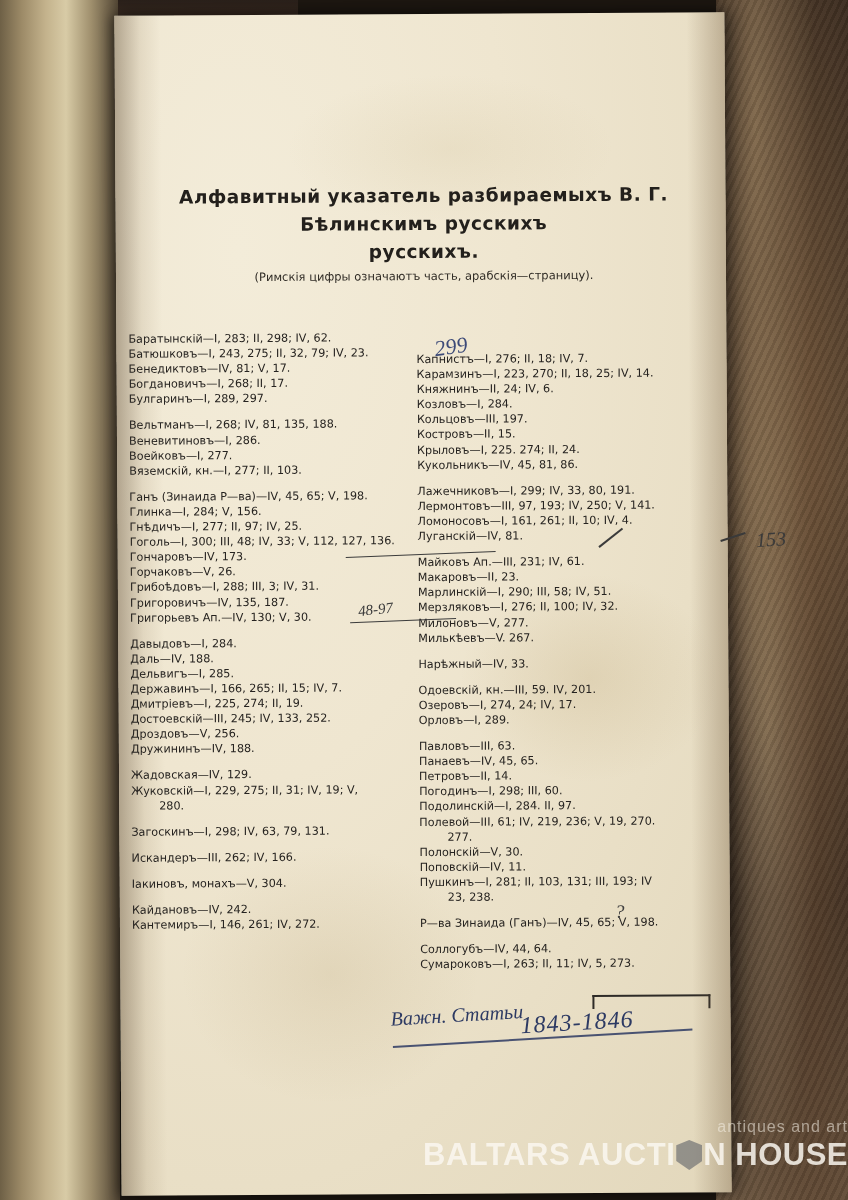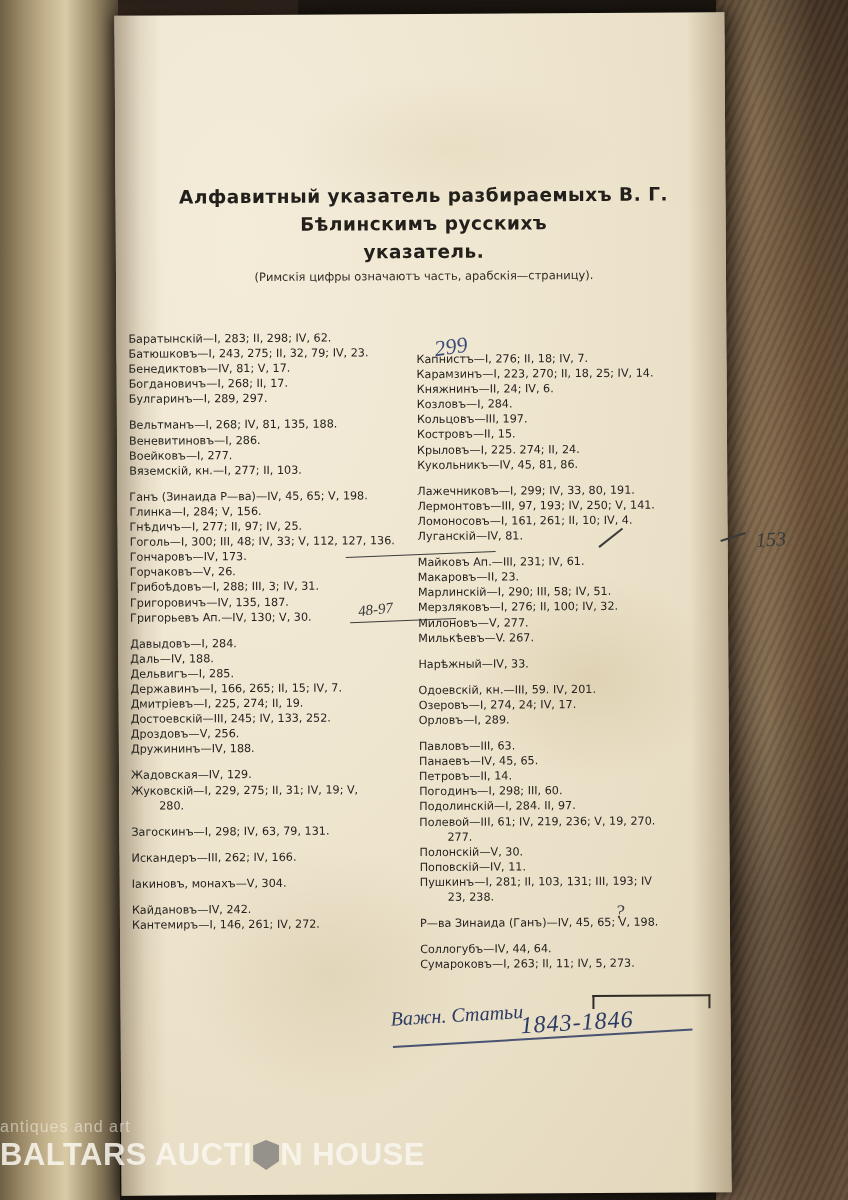--- a/index.html
+++ b/index.html
@@ -79,21 +79,21 @@
   .u3{position:absolute;left:272px;top:1024px;width:300px;height:2px;background:#2d3a63;transform:rotate(-3deg);opacity:.85;}
   .box1{position:absolute;left:472px;top:982px;width:118px;height:2px;background:#2e2b27;}
   .box2{position:absolute;left:472px;top:982px;width:2px;height:14px;background:#2e2b27;}
   .box3{position:absolute;left:588px;top:982px;width:2px;height:14px;background:#2e2b27;}
   .mark153{position:absolute;left:756px;top:528px;color:#3a3a3a;font-family:"Liberation Serif",serif;
            font-style:italic;font-size:20px;transform:rotate(-4deg);}
   .diag{position:absolute;left:720px;top:536px;width:26px;height:2px;background:#3a3a3a;transform:rotate(-18deg);}
   .slash{position:absolute;left:478px;top:524px;width:30px;height:1.5px;background:#3b3b3b;transform:rotate(-38deg);}
 
   
-  .wm{position:absolute;left:0;bottom:28px;width:848px;text-align:left;pointer-events:none;}
+  .wm{position:absolute;left:0;bottom:28px;width:848px;text-align:right;pointer-events:none;}
   .wm .small{font-family:"Liberation Sans",sans-serif;font-size:16px;color:rgba(245,240,230,.55);letter-spacing:1px;}
   .wm .big{font-family:"Liberation Sans",sans-serif;font-weight:700;font-size:31px;
            color:rgba(250,247,240,.85);letter-spacing:.5px;line-height:1.1;margin-top:2px;}
   .wm .badge{display:inline-block;width:26px;height:30px;margin:0 1px -5px 1px;
      background:rgba(120,120,120,.75);
      clip-path:polygon(50% 0%, 100% 18%, 100% 70%, 50% 100%, 0% 70%, 0% 18%);}
 </style>
 </head>
 <body>
 
@@ -103,21 +103,21 @@
   <div class="marble-right"></div>
 
   <div class="page">
     <div class="stain s1"></div>
     <div class="stain s2"></div>
     <div class="stain s3"></div>
 
     <div class="content">
       <h1 class="title">
         <span>Алфавитный указатель разбираемыхъ В. Г. Бѣлинскимъ русскихъ</span><br>
-        <span>указатель.</span>
+        <span>русскихъ.</span>
       </h1>
 
       <div class="note">(Римскія цифры означаютъ часть, арабскія—страницу).</div>
 
       <div class="cols">
         <div class="col left">
           <div class="grp">
             <div class="entry">Баратынскій—I, 283; II, 298; IV, 62.</div>
             <div class="entry">Батюшковъ—I, 243, 275; II, 32, 79; IV, 23.</div>
             <div class="entry">Бенедиктовъ—IV, 81; V, 17.</div>

